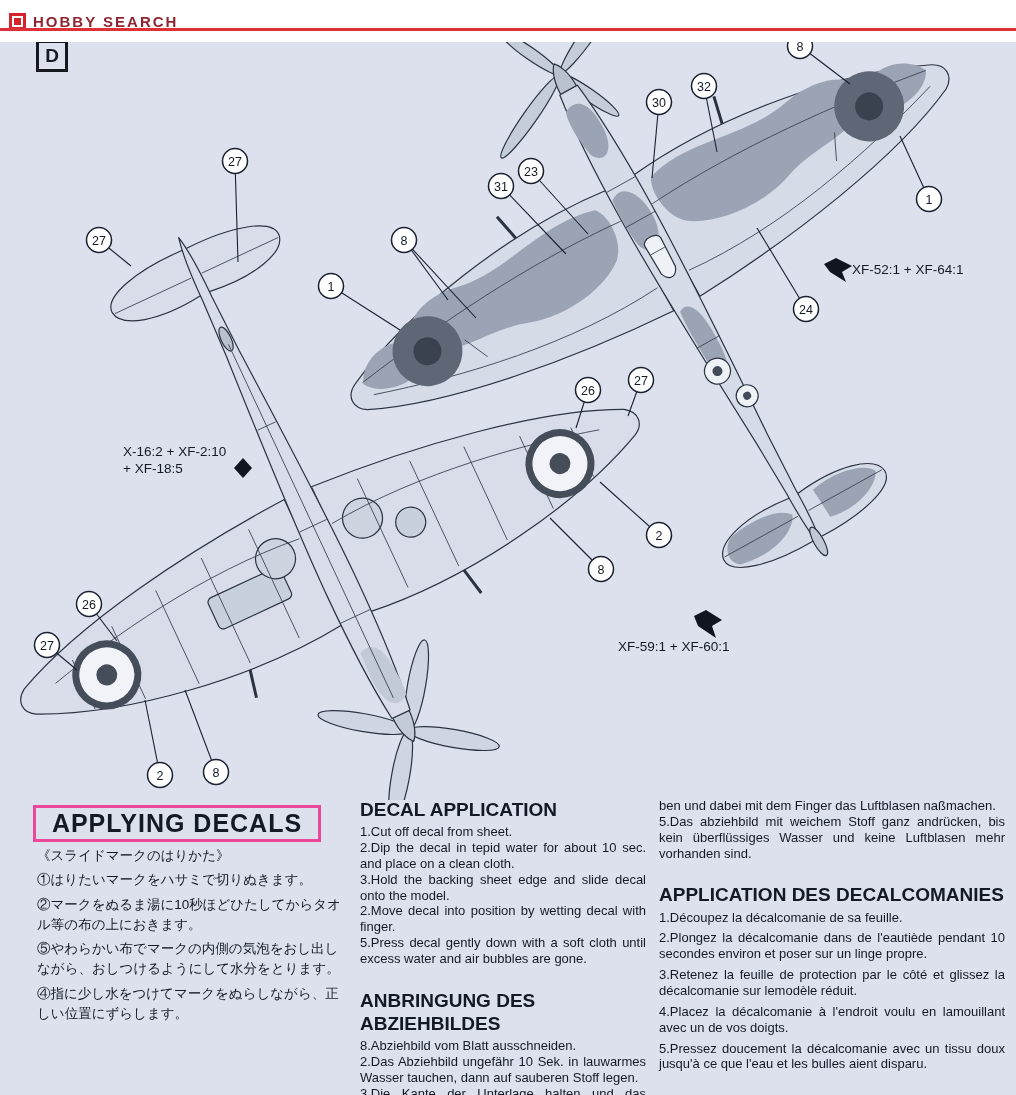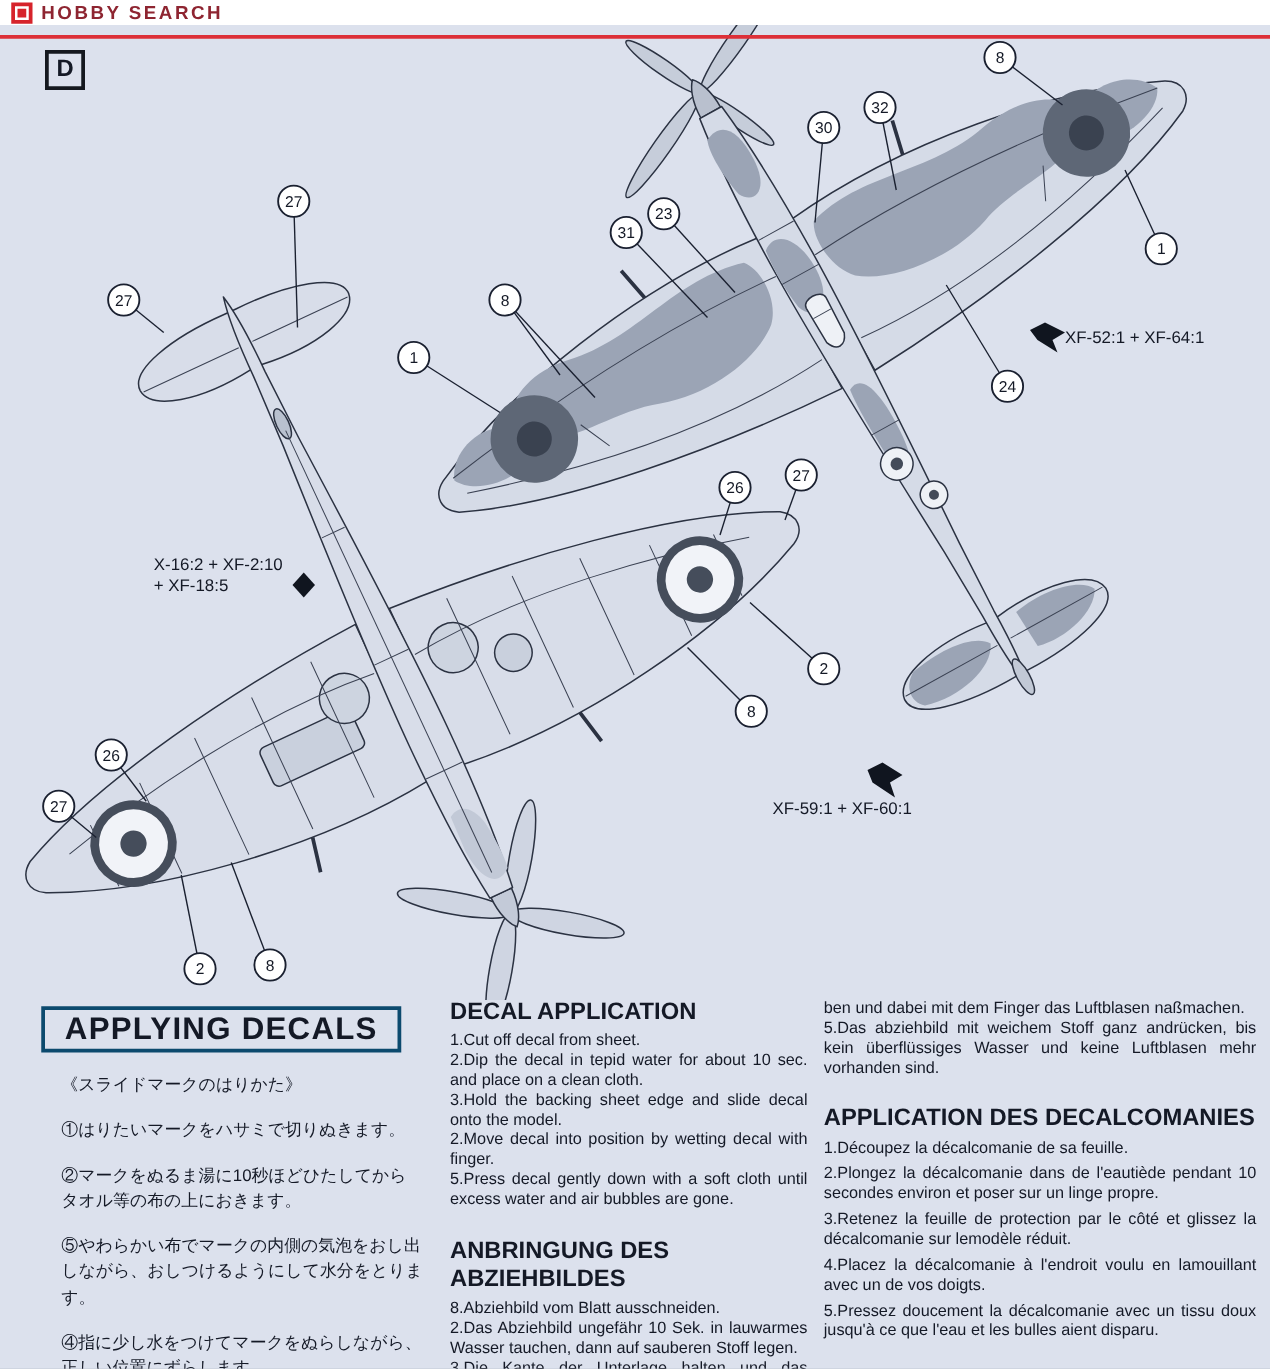--- a/index.html
+++ b/index.html
@@ -1,44 +1,44 @@
 <!DOCTYPE html>
 <html><head>
 <meta charset="utf-8">
 <style>
   html,body{margin:0;padding:0;}
   body{background:#9aa0ad;}
   .page{position:relative;width:1016px;height:1095px;background:#dce1ed;overflow:hidden;
         font-family:"Liberation Sans",sans-serif;color:#141926;}
   
-  .site-header{position:absolute;top:0;left:0;width:100%;height:20px;background:#ffffff;
+  .site-header{position:absolute;top:0;left:0;width:100%;height:42px;background:#ffffff;
                display:flex;align-items:center;padding-left:9px;box-sizing:border-box;z-index:5;}
   .logo-mark{width:17px;height:17px;background:#d6232b;display:inline-block;margin-right:7px;position:relative;}
   .logo-mark::after{content:"";position:absolute;inset:3px;border:2px solid #fff;}
   .logo-text{color:#8e2531;font-weight:bold;font-size:15px;letter-spacing:2px;}
   .red-rule{position:absolute;top:28px;left:0;width:100%;height:3px;background:#dd3038;z-index:5;}
   
   .step-box{position:absolute;top:40px;left:36px;width:26px;height:26px;border:3px solid #15181f;
             display:flex;align-items:center;justify-content:center;font-size:19px;font-weight:bold;z-index:4;}
   
   svg.diagram{position:absolute;top:0;left:0;width:1016px;height:800px;z-index:1;
               font-family:"Liberation Sans",sans-serif;}
   .callout-num{font-size:12.5px;fill:#141926;}
   .paint-label{font-size:13.5px;fill:#141926;}
   
   .instructions{position:absolute;top:798px;left:0;width:1016px;height:297px;z-index:2;font-size:13px;line-height:1.22;}
   .col{position:absolute;top:0;}
   .col1{left:33px;width:322px;}
   .col2{left:360px;width:286px;}
   .col3{left:659px;width:346px;}
-  .title-box{margin-top:7px;border:3px solid #0c4a6e;width:282px;height:31px;display:flex;align-items:center;
+  .title-box{margin-top:7px;border:3px solid #ec4899;width:282px;height:31px;display:flex;align-items:center;
              justify-content:center;font-size:25px;font-weight:bold;letter-spacing:1px;white-space:nowrap;}
   .jp{font-size:13.5px;line-height:1.5;}
   .jp-head{margin:12px 0 4px;}
-  .jp p{margin:16px;}
+  .jp p{margin:4px;}
   .col h3{font-size:19px;margin:0 0 3px;}
   .col h3.gap-top{margin-top:22px;}
   .col p.item{margin:0;text-align:justify;}
   .col p.item.gap{margin-bottom:5px;}
 </style>
 </head>
 <body>
 
 <div class="page">
 

